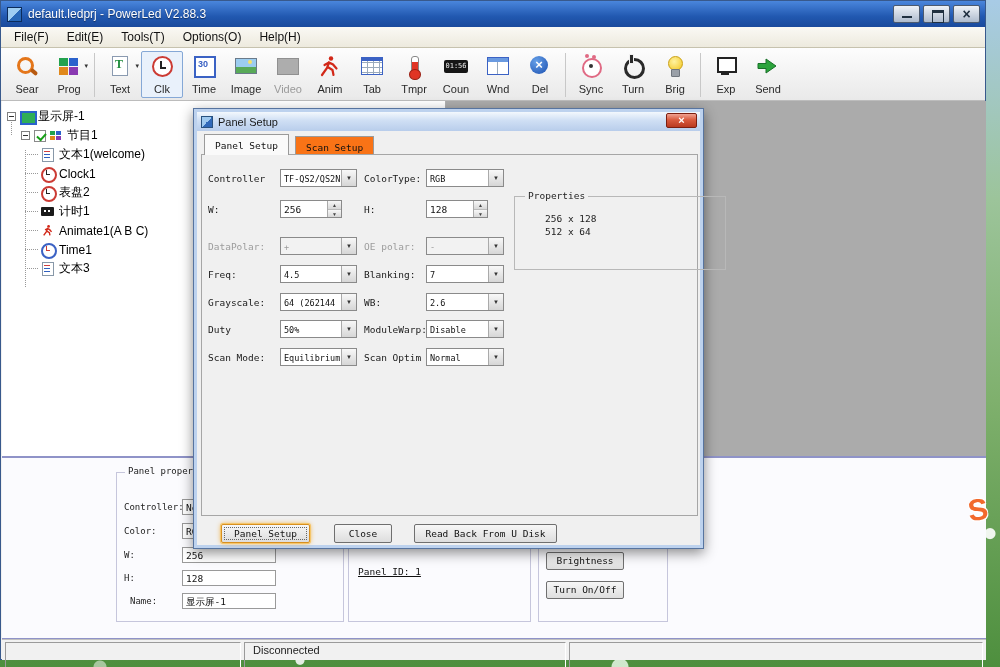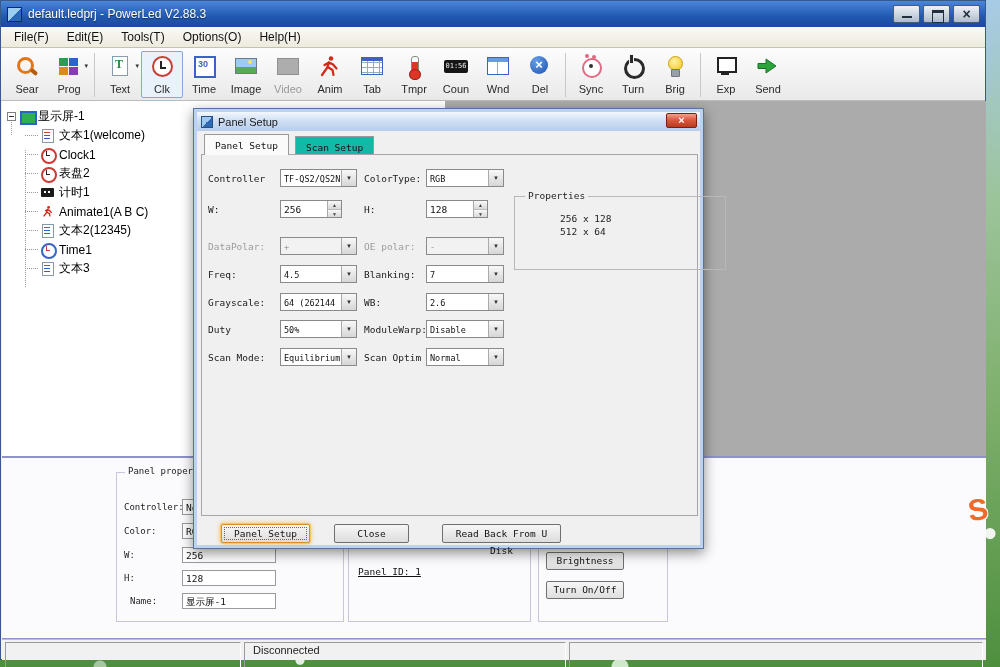--- a/index.html
+++ b/index.html
@@ -121,41 +121,41 @@
   
   .dialog { position:absolute; left:193px; top:108px; width:511px; height:441px; background:#f0f0f0;
     border:1px solid #57749f; box-shadow:0 4px 12px rgba(0,0,0,.45), inset 0 0 0 3px #bdd2ee; z-index:10; }
   .dlg-title { position:absolute; left:3px; top:3px; right:3px; height:19px;
     background:linear-gradient(#f3f8fd,#cfdff4 45%,#b8cdeb); display:flex; align-items:center; padding-left:4px;
     font-size:11px; color:#1a1a1a; }
   .dlg-icon { width:12px; height:12px; margin-right:5px; background:linear-gradient(135deg,#9ec8ee 0 50%,#3068b8 50% 100%); border:1px solid #28517e; flex:0 0 auto; }
   .dlg-close { position:absolute; right:6px; top:4px; width:31px; height:15px;
     background:linear-gradient(#f0a292,#d95b3e 45%,#b93a20); border:1px solid #7c1f10; border-radius:2px; }
   .dlg-close::after { content:"\00d7"; position:absolute; left:0; right:0; top:0; text-align:center; color:#fff; font:bold 11px/13px "Liberation Sans",sans-serif; }
-  .dtab { position:absolute; background:#14b8a6; border:1px solid #9a9a9a; border-bottom:none; font:9.5px "DejaVu Sans Mono",monospace; padding:5px 10px 0; color:#111; }
+  .dtab { position:absolute; background:#f97316; border:1px solid #9a9a9a; border-bottom:none; font:9.5px "DejaVu Sans Mono",monospace; padding:5px 10px 0; color:#111; }
   .dtab.active { background:#fafafa; z-index:3; }
   .dpage { position:absolute; left:7px; top:45px; width:497px; height:362px; border:1px solid #a6a6a6; background:#f0f0f0; z-index:1; }
   .dlabel { position:absolute; font:9.5px "DejaVu Sans Mono",monospace; color:#1a1a1a; white-space:nowrap; z-index:2; }
   .dlabel.dis { color:#9c9c9c; }
   .combo { position:absolute; height:18px; background:#fff; border:1px solid #8a8a8a; display:flex; z-index:2; }
   .cv { flex:1; font:8.5px "DejaVu Sans Mono",monospace; padding:4px 1px 0 3px; overflow:hidden; white-space:nowrap; color:#111; }
   .cbtn { width:15px; border-left:1px solid #aaa; background:linear-gradient(#f8f8f8,#d6d6d6); position:relative; flex:0 0 auto; }
   .cbtn::after { content:"\25BC"; position:absolute; left:0; right:0; top:5px; text-align:center; font-size:6px; color:#333; }
   .combo.dis { background:#f2f2f2; }
   .combo.dis .cv { color:#9c9c9c; }
   .spin { position:absolute; height:18px; background:#fff; border:1px solid #8a8a8a; display:flex; z-index:2; }
   .sin { flex:1; min-width:0; border:none; outline:none; font:9.5px "DejaVu Sans Mono",monospace; padding:0 3px; background:#fff; color:#111; }
   .sbtns { width:14px; display:flex; flex-direction:column; border-left:1px solid #aaa; flex:0 0 auto; }
   .sarrow { flex:1; background:linear-gradient(#f8f8f8,#d8d8d8); position:relative; border-bottom:1px solid #bbb; }
   .sarrow:last-child { border-bottom:none; }
   .sarrow::after { content:"\25B2"; position:absolute; left:0; right:0; top:1px; text-align:center; font-size:5px; color:#444; }
   .sarrow.down::after { content:"\25BC"; }
   .dgroup { position:absolute; left:320px; top:87px; width:212px; height:74px; border:1px solid #b8b8b8; z-index:2; }
   .dgroup-title { position:absolute; top:-7px; left:10px; background:#f0f0f0; padding:0 3px; font:9.5px "DejaVu Sans Mono",monospace; color:#222; }
-  .dprop-line { font:9.5px "DejaVu Sans Mono",monospace; color:#222; margin-left:45px; line-height:13px; }
+  .dprop-line { font:9.5px "DejaVu Sans Mono",monospace; color:#222; margin-left:30px; line-height:13px; }
   .dprop-line.first { margin-top:15px; }
   .dbtn { position:absolute; top:415px; height:19px; background:linear-gradient(#f7f7f7,#dddddd); border:1px solid #6f6f6f; border-radius:2px;
     font:9.5px "DejaVu Sans Mono",monospace; text-align:center; line-height:17px; color:#111; z-index:2; }
   .dbtn.focused { border-color:#d89020; box-shadow:0 0 0 1px #f5c66a, 0 0 5px #f0a830; outline:1px dotted #666; outline-offset:-4px; }
 
   .watermark { position:absolute; left:968px; top:493px; z-index:30; font:bold 30px "Liberation Sans",sans-serif; color:#f2692c;
     transform:rotate(-8deg); text-shadow:1px 1px 0 #fff,-1px 1px 0 #fff,1px -1px 0 #fff; }
 </style>
 </head>
 <body>
@@ -277,20 +277,26 @@
 
     <div class="left-panel">
       <div class="tree">
         <div class="vline1"></div>
         <div class="vline2"></div>
         <div class="trow">
           <span class="texp"></span>
           <span class="ti ti-screen"></span>
           <span>显示屏-1</span>
         </div>
+        <div class="trow" style="padding-left:14px">
+          <span class="texp"></span>
+          <span class="cbx"></span>
+          <span class="ti ti-prog"></span>
+          <span>节目1</span>
+        </div>
         <div class="trow" style="padding-left:18px">
           <span class="tstub"></span>
           <span class="ti ti-doc"></span>
           <span>文本1(welcome)</span>
         </div>
         <div class="trow" style="padding-left:18px">
           <span class="tstub"></span>
           <span class="ti ti-clock"></span>
           <span>Clock1</span>
         </div>
@@ -306,25 +312,20 @@
         </div>
         <div class="trow" style="padding-left:18px">
           <span class="tstub"></span>
           <span class="ti">
             <svg width="13" height="13" viewBox="0 0 24 24">
                 <circle cx="14" cy="4.5" r="2.5" fill="#d22818"></circle>
                 <path d="M5 21 L10 14 L12 8.5 L16 10.5 L19.5 14.5 M12 8.5 L7.5 11 M11.5 13.5 L15.5 16 L16.5 21" stroke="#d22818" stroke-width="2.6" fill="none"></path>
               </svg>
           </span>
           <span>Animate1(A B C)</span>
-        </div>
-        <div class="trow" style="padding-left:18px">
-          <span class="tstub"></span>
-          <span class="ti ti-doc"></span>
-          <span>文本2(12345)</span>
         </div>
         <div class="trow" style="padding-left:18px">
           <span class="tstub"></span>
           <span class="ti ti-time"></span>
           <span>Time1</span>
         </div>
         <div class="trow" style="padding-left:18px">
           <span class="tstub"></span>
           <span class="ti ti-doc"></span>
           <span>文本3</span>
@@ -458,19 +459,19 @@
       <span class="cv">Equilibrium 1</span>
         <span class="cbtn"></span>
     </div>
     <span class="dlabel" style="left:170px;top:243px">Scan Optim</span>
     <div class="combo" style="left:232px;top:239px;width:78px">
       <span class="cv">Normal</span>
         <span class="cbtn"></span>
     </div>
 
     <div class="dbtn focused" style="left:27px;width:89px">Panel Setup</div>
-    <div class="dbtn" style="left:140px;width:75px">Close</div>
-    <div class="dbtn" style="left:248px;width:119px">Read Back From U Disk</div>
+    <div class="dbtn" style="left:140px;width:58px">Close</div>
+    <div class="dbtn" style="left:220px;width:143px">Read Back From U Disk</div>
   </div>
 
   <div class="watermark">S</div>
 
 </div>
 
 </body></html>

